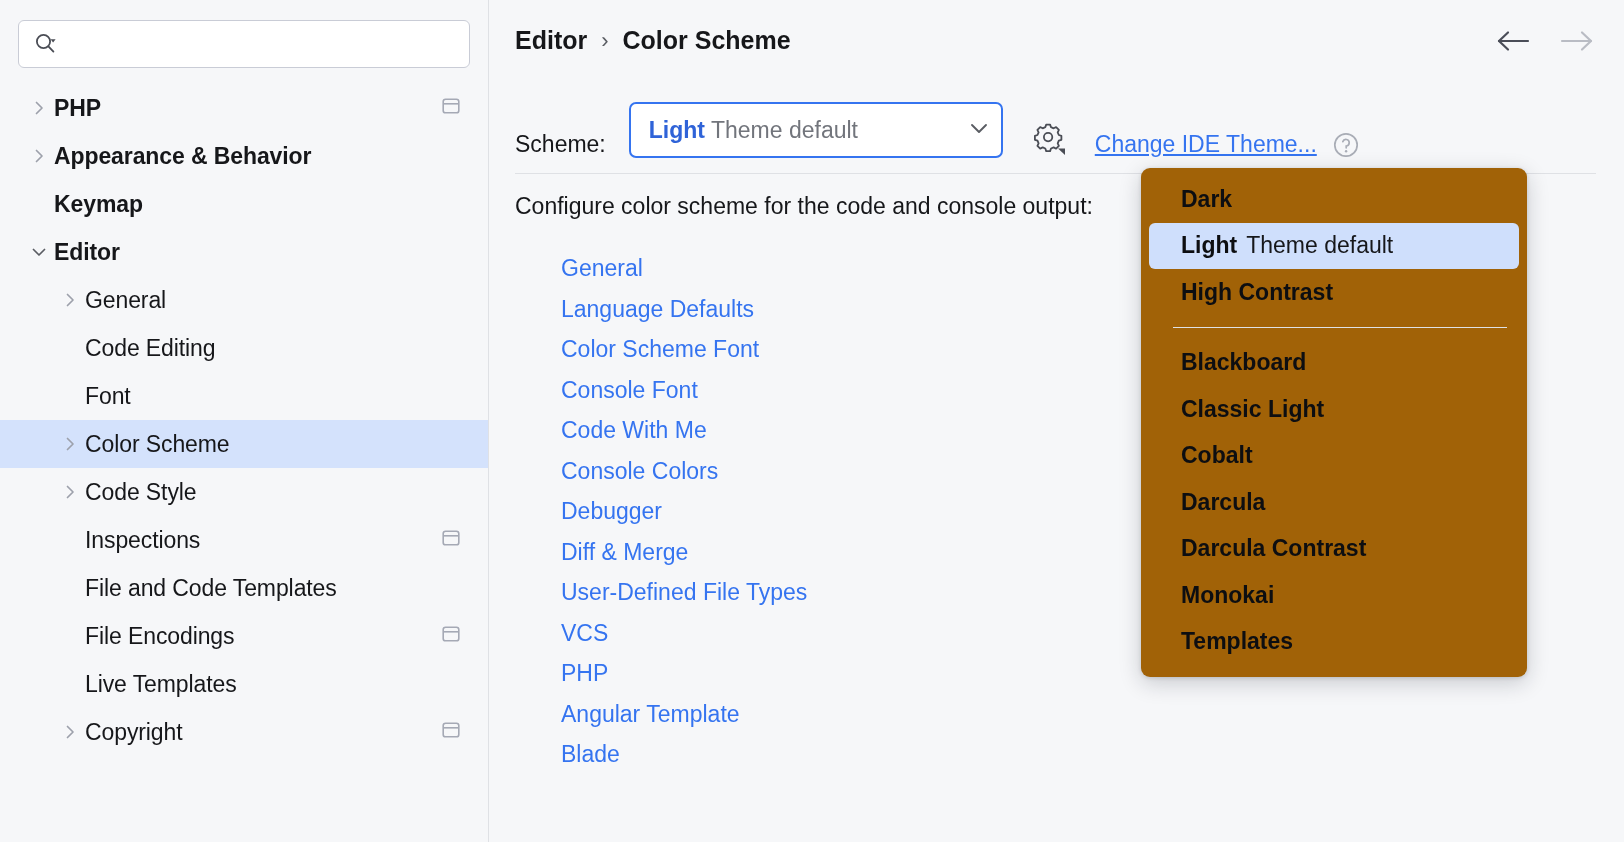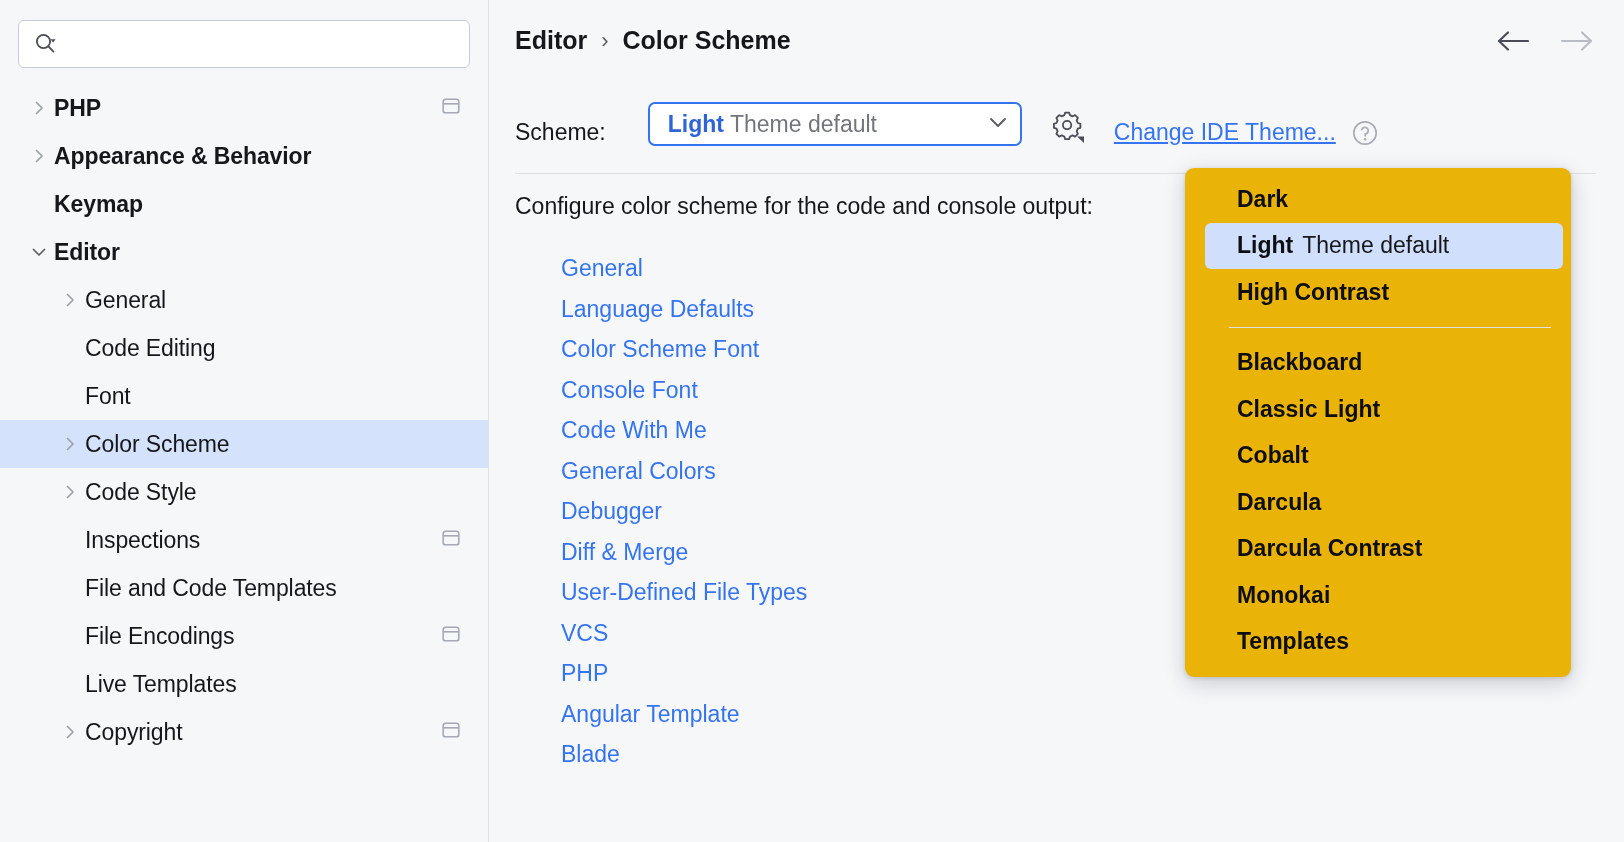--- a/index.html
+++ b/index.html
@@ -103,30 +103,29 @@
   .scheme-row {
     position: absolute;
     left: 26px; top: 102px;
     display: flex; align-items: flex-end;
   }
   .scheme-label {
     font-size: 23px; color: #16171a;
     margin-right: 23px;
   }
   .combo {
-    width: 374px; height: 44px;
+    width: 374px; height: 56px;
     background: #ffffff;
     border: 2px solid #3574f0;
     border-radius: 7px;
     display: flex; align-items: center;
     padding: 0 10px 0 18px;
     cursor: pointer;
     position: relative;
     z-index: 30;
-    margin-left: 19px;
   }
   .combo-text { font-size: 23px; white-space: nowrap; }
   .combo-text .hl { color: #2f63d8; font-weight: 700; }
   .combo-text .sub { color: #72757c; }
   .combo-chev { margin-left: auto; display: block; }
   .gear-btn {
     margin-left: 26px;
     width: 40px; height: 40px;
     display: flex; align-items: center; justify-content: center;
     cursor: pointer;
@@ -164,27 +163,26 @@
     white-space: nowrap;
     cursor: pointer;
     width: max-content;
   }
 
   
   .dropdown {
     position: absolute;
     left: 652px; top: 168px;
     width: 386px;
-    background: #eab308;
+    background: #a16207;
     border-radius: 9px;
     box-shadow: 0 6px 22px rgba(20,25,40,0.20), 0 1px 4px rgba(20,25,40,0.14);
-    padding: 8px 0 12px 12px;
+    padding: 8px 0 12px 0;
     z-index: 40;
     overflow: hidden;
-    margin-left: 44px;
   }
   .dd-item {
     height: 46.5px;
     display: flex; align-items: center;
     padding: 0 16px 0 32px;
     margin: 0 8px;
     border-radius: 6px;
     font-size: 23px; font-weight: 700; color: #0d0e11;
     white-space: nowrap;
     cursor: pointer;
@@ -382,21 +380,21 @@
     <div class="hrule"></div>
 
     <div class="configure-text">Configure color scheme for the code and console output:</div>
 
     <div class="link-col" id="link-col">
         <span class="scheme-link">General</span>
         <span class="scheme-link">Language Defaults</span>
         <span class="scheme-link">Color Scheme Font</span>
         <span class="scheme-link">Console Font</span>
         <span class="scheme-link">Code With Me</span>
-        <span class="scheme-link">General Colors</span>
+        <span class="scheme-link">Console Colors</span>
         <span class="scheme-link">Debugger</span>
         <span class="scheme-link">Diff &amp; Merge</span>
         <span class="scheme-link">User-Defined File Types</span>
         <span class="scheme-link">VCS</span>
         <span class="scheme-link">PHP</span>
         <span class="scheme-link">Angular Template</span>
         <span class="scheme-link">Blade</span>
       </div>
 
     <div class="dropdown" id="dropdown">

